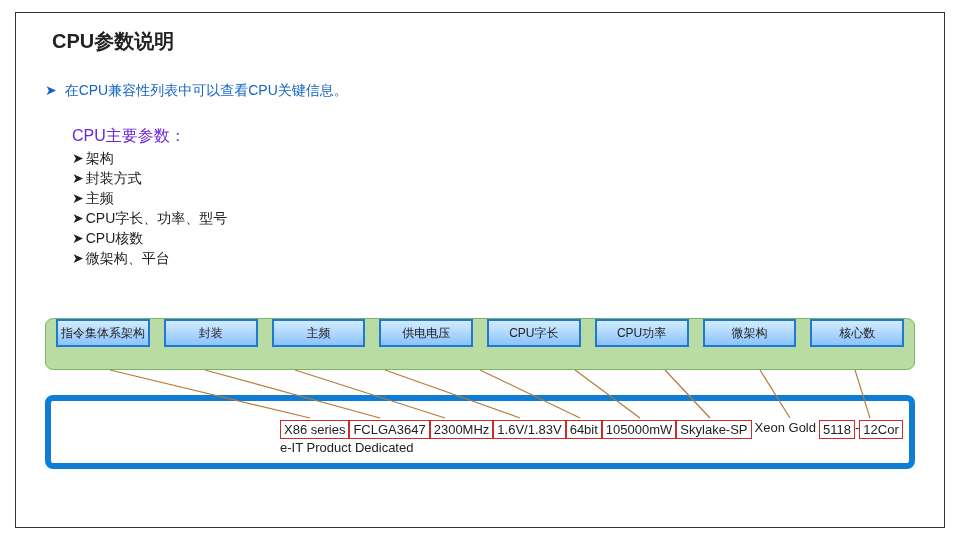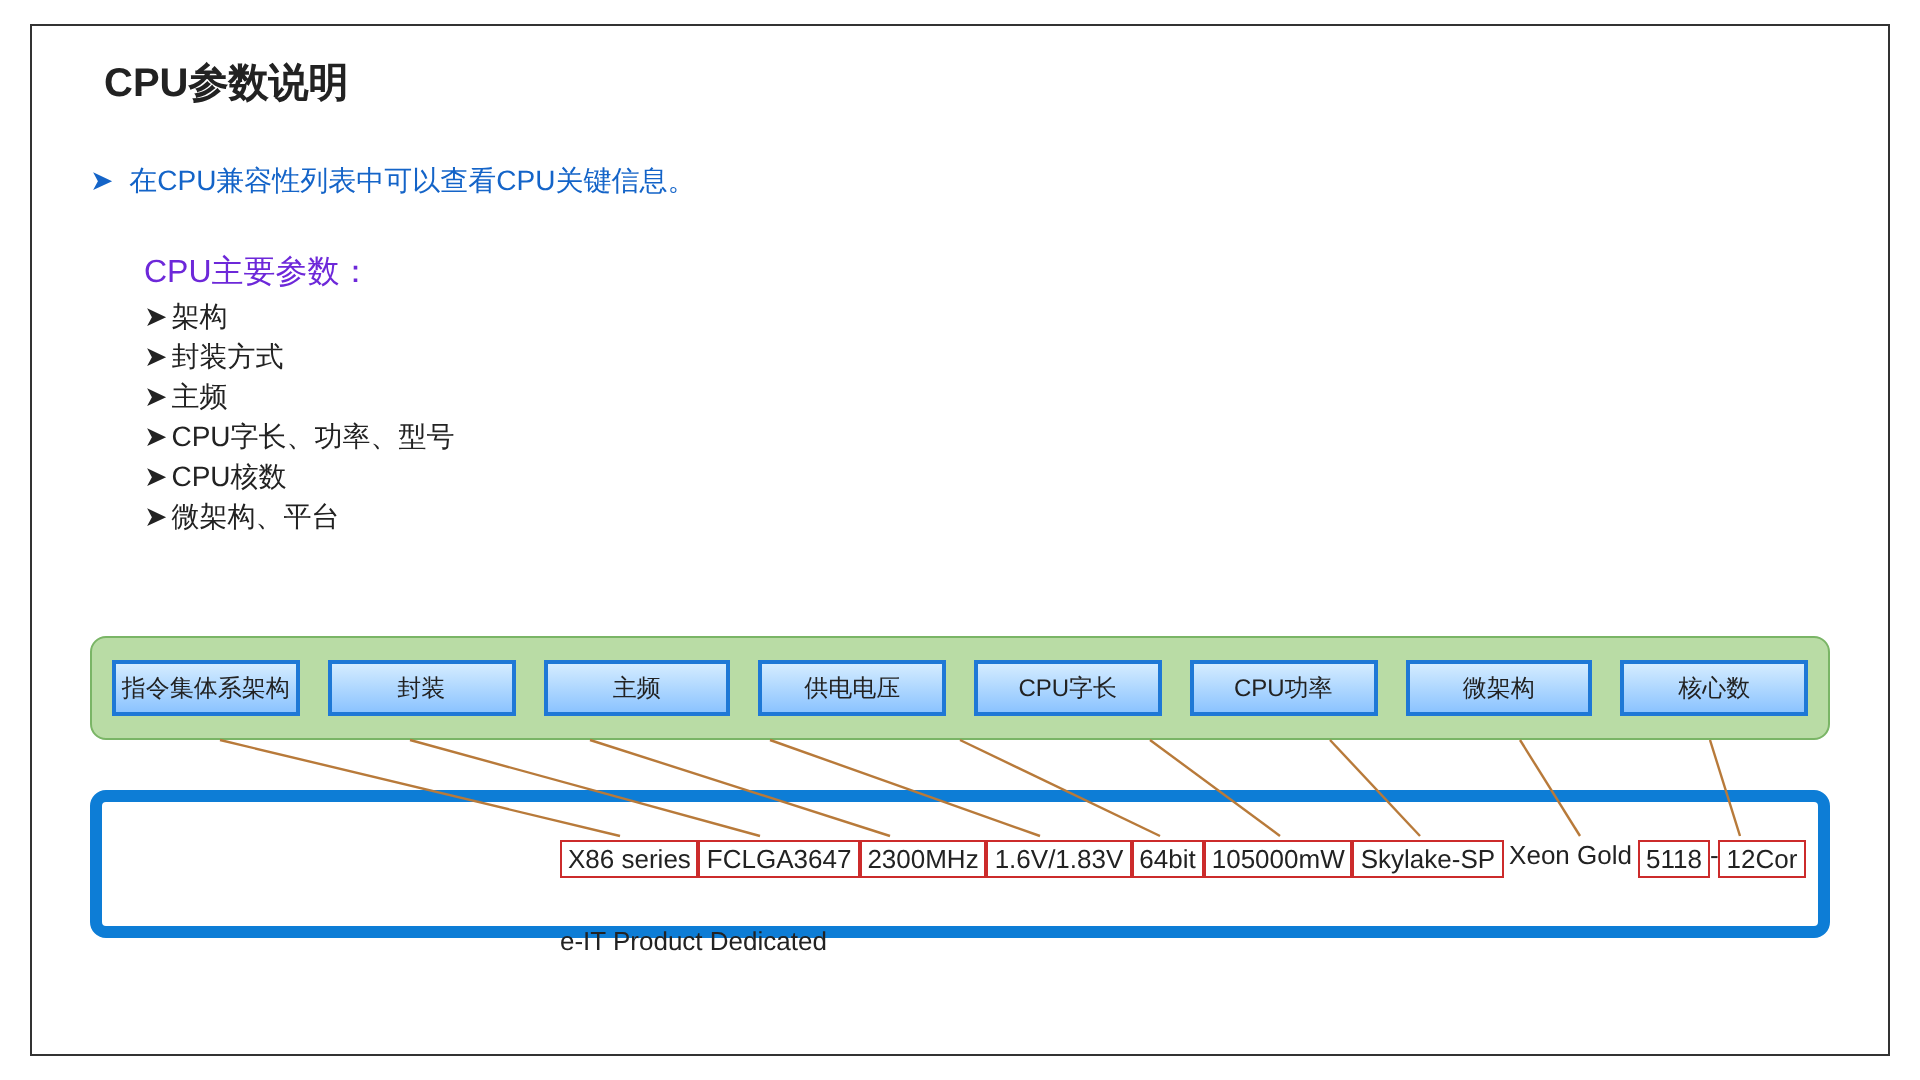--- a/index.html
+++ b/index.html
@@ -46,21 +46,20 @@
   }
   .params-list div .chev { margin-right: 2px; }
   .green-strip {
     position: absolute;
     left: 45px; top: 318px;
     width: 870px; height: 52px;
     background: #b9dca5;
     border: 1px solid #7ab566;
     border-radius: 8px;
     display: flex;
-    align-items: center;
     padding: 0 10px;
     gap: 14px;
   }
   .green-strip .cell {
     flex: 1;
     height: 28px;
     background: linear-gradient(#d4ecff, #8bc3ff);
     border: 2px solid #1e78d6;
     display: flex;
     align-items: center;
@@ -88,21 +87,20 @@
   .data-row .box {
     border: 1.5px solid #cc2b2b;
     padding: 1px 3px;
     font-size: 13px;
   }
   .trail {
     position: absolute;
     left: 280px; top: 440px;
     font-size: 13px;
     color: #222;
-    margin-top: 23px;
   }
   svg.connectors {
     position: absolute;
     left: 0; top: 0;
     width: 960px; height: 540px;
     pointer-events: none;
   }
   svg.connectors line {
     stroke: #b87a3a;
     stroke-width: 1.2;

